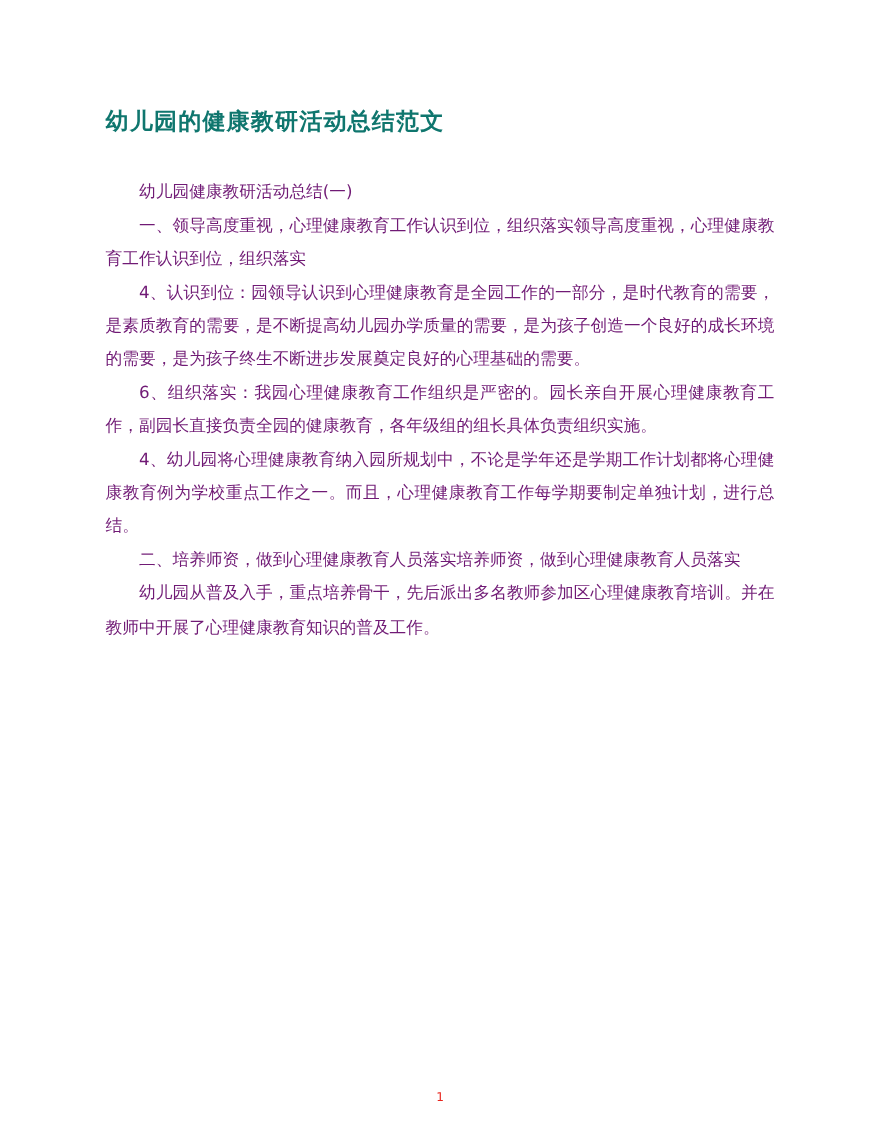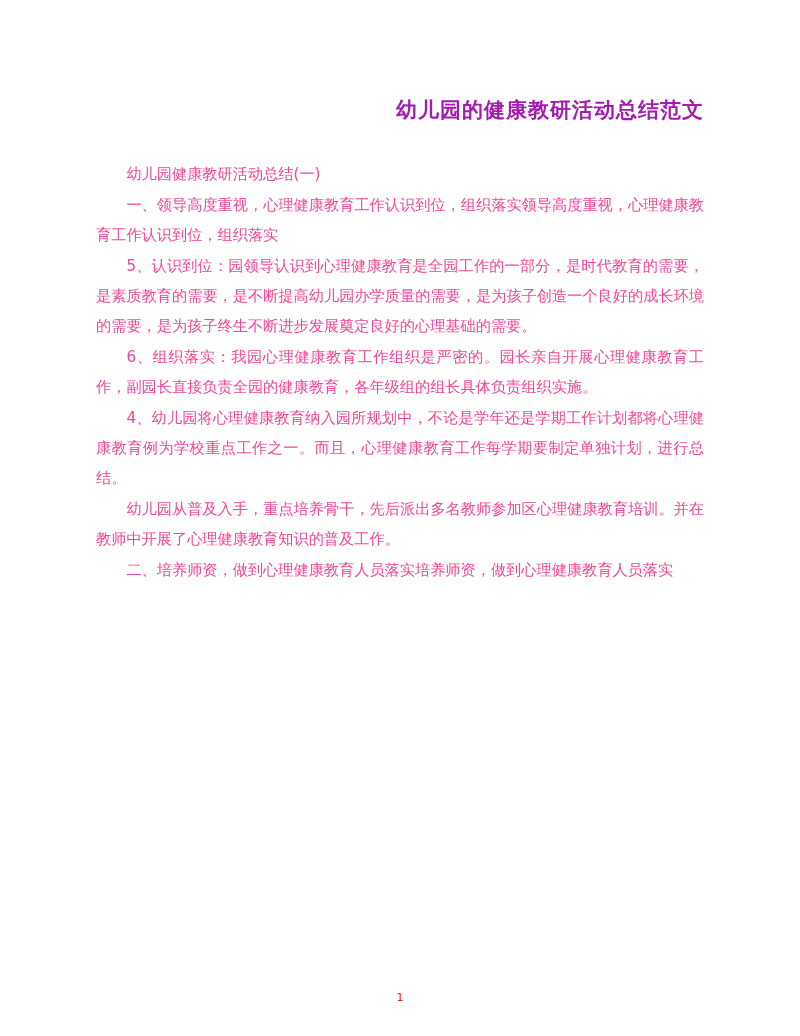--- a/index.html
+++ b/index.html
@@ -21,31 +21,31 @@
     padding: 0;
     overflow: hidden;
   }
   .doc-body {
     position: absolute;
     left: 96px;
     top: 96px;
     width: 608px;
   }
   .doc-title {
-    color: #a21caf;
+    color: #0f766e;
     font-weight: bold;
     font-size: 21px;
-    text-align: right;
+    text-align: left;
     letter-spacing: 1px;
     margin: 0 0 34px 0;
     line-height: 1.4;
     font-family: "DejaVu Sans", "Liberation Sans", sans-serif;
   }
   .para {
-    color: #ec4899;
+    color: #701a75;
     font-size: 15.2px;
     line-height: 2.0;
     margin: 0 0 0 0;
     text-align: justify;
     text-justify: inter-ideograph;
     text-indent: 2em;
     font-family: "DejaVu Sans", "Liberation Sans", sans-serif;
   }
   .page-number {
     position: absolute;
@@ -62,23 +62,23 @@
 <body>
 
 <div class="page">
 
   <div class="doc-body">
 
     <h1 class="doc-title">幼儿园的健康教研活动总结范文</h1>
 
     <p class="para">幼儿园健康教研活动总结(一)</p>
     <p class="para">一、领导高度重视，心理健康教育工作认识到位，组织落实领导高度重视，心理健康教育工作认识到位，组织落实</p>
-    <p class="para">5、认识到位：园领导认识到心理健康教育是全园工作的一部分，是时代教育的需要，是素质教育的需要，是不断提高幼儿园办学质量的需要，是为孩子创造一个良好的成长环境的需要，是为孩子终生不断进步发展奠定良好的心理基础的需要。</p>
+    <p class="para">4、认识到位：园领导认识到心理健康教育是全园工作的一部分，是时代教育的需要，是素质教育的需要，是不断提高幼儿园办学质量的需要，是为孩子创造一个良好的成长环境的需要，是为孩子终生不断进步发展奠定良好的心理基础的需要。</p>
     <p class="para">6、组织落实：我园心理健康教育工作组织是严密的。园长亲自开展心理健康教育工作，副园长直接负责全园的健康教育，各年级组的组长具体负责组织实施。</p>
     <p class="para">4、幼儿园将心理健康教育纳入园所规划中，不论是学年还是学期工作计划都将心理健康教育例为学校重点工作之一。而且，心理健康教育工作每学期要制定单独计划，进行总结。</p>
+    <p class="para">二、培养师资，做到心理健康教育人员落实培养师资，做到心理健康教育人员落实</p>
     <p class="para">幼儿园从普及入手，重点培养骨干，先后派出多名教师参加区心理健康教育培训。并在教师中开展了心理健康教育知识的普及工作。</p>
-    <p class="para">二、培养师资，做到心理健康教育人员落实培养师资，做到心理健康教育人员落实</p>
 
   </div>
 
   <div class="page-number">1</div>
 
 </div>
 
 </body></html>

